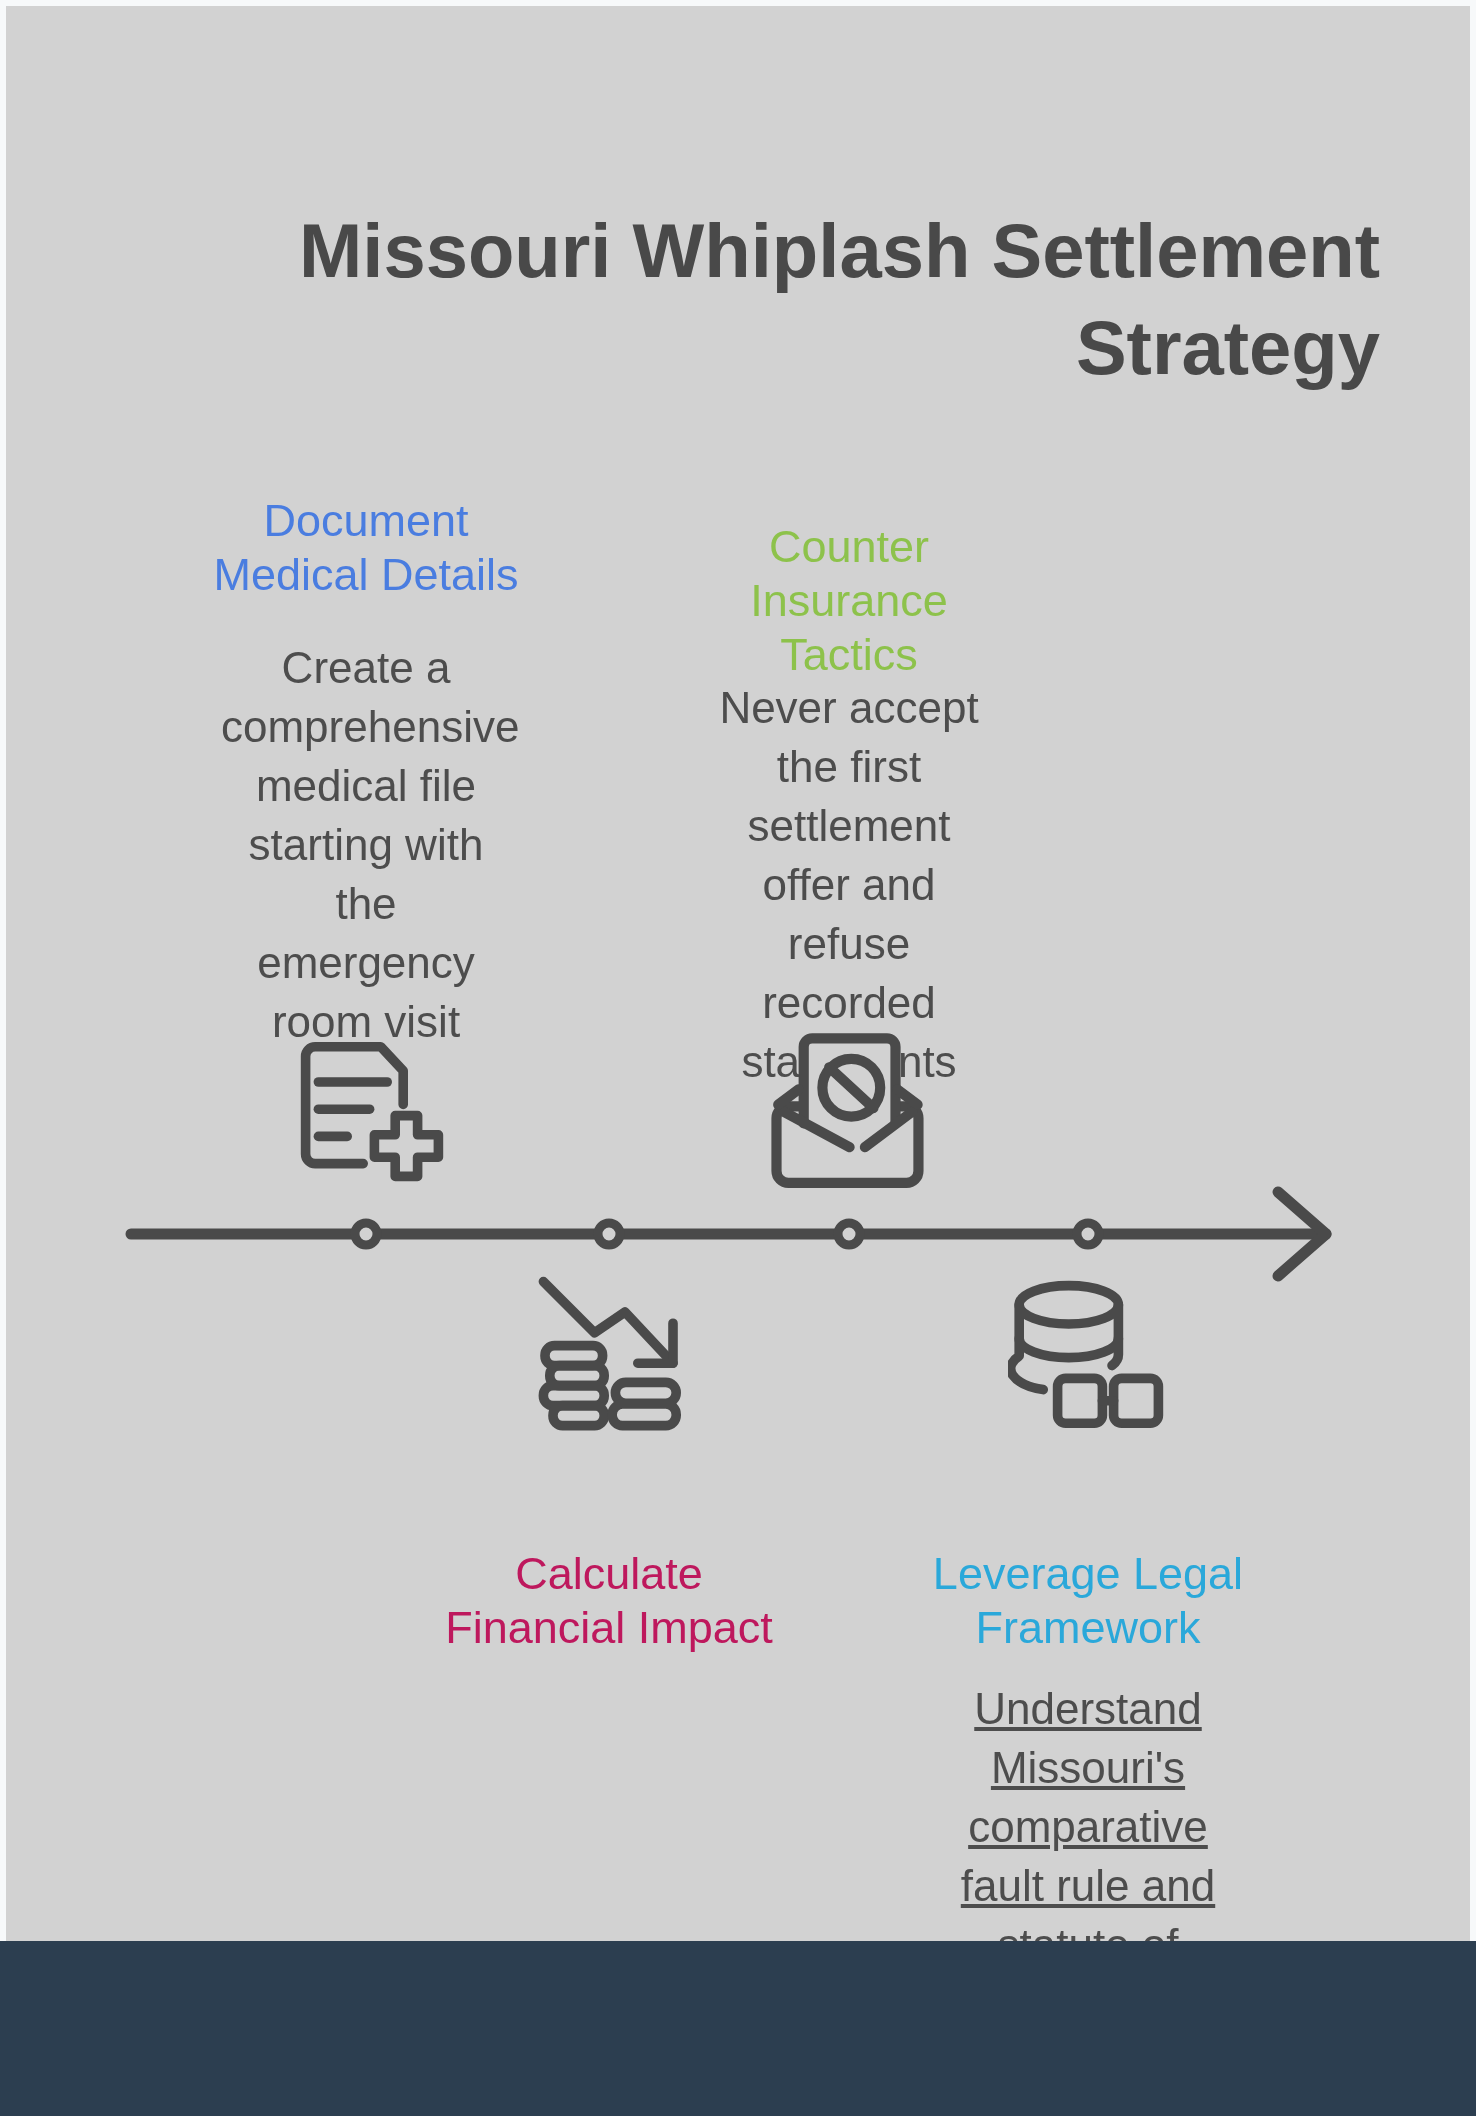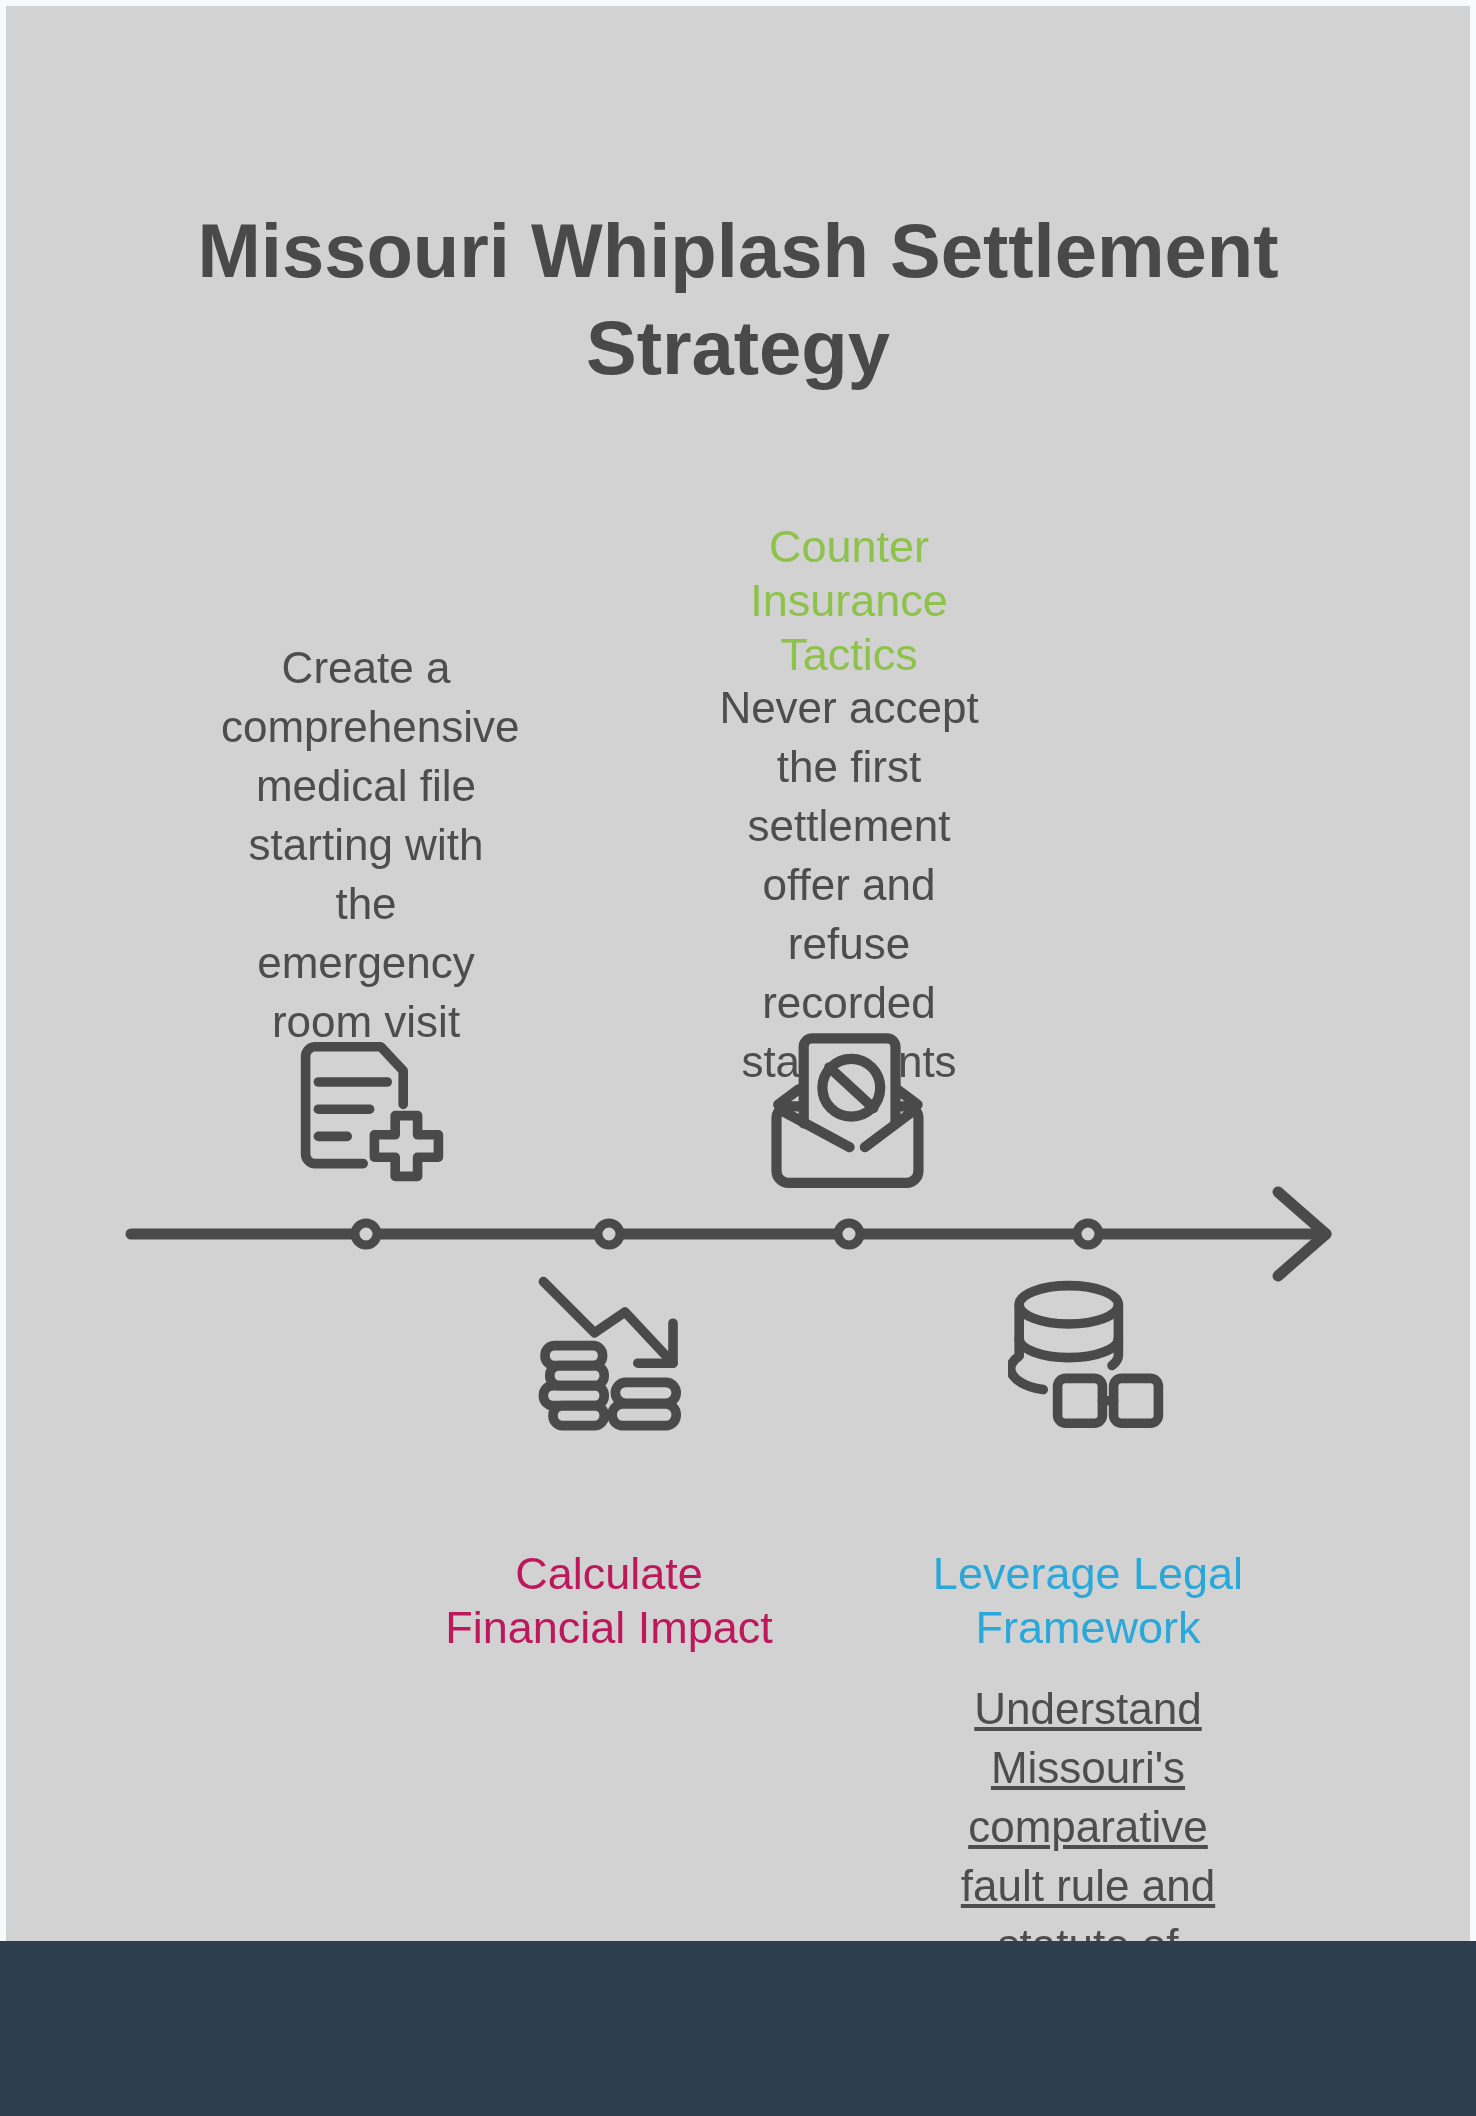--- a/index.html
+++ b/index.html
@@ -21,21 +21,21 @@
     overflow:hidden;
   }
   .canvas{
     position:absolute;
     left:6px; right:6px; top:6px; bottom:175px;
     background:var(--bg);
   }
   .title{
     position:absolute;
     left:90px; right:90px; top:196px;
-    text-align:center;
+    text-align:right;
     font-size:76px;
     font-weight:700;
     line-height:1.28;
     color:#494949;
   }
   .step-heading{
     position:absolute;
     text-align:center;
     font-size:45px;
     font-weight:400;
@@ -79,20 +79,21 @@
   }
 </style>
 </head>
 <body>
 
 <div class="page">
   <div class="canvas">
 
     <h1 class="title">Missouri Whiplash Settlement Strategy</h1>
 
+    <div class="step-heading h1" style="color: rgb(74, 125, 224);">Document Medical Details</div>
     <div class="step-body b1">Create a comprehensive medical file starting with the emergency room visit</div>
 
     <div class="step-heading h2" style="color: rgb(141, 194, 75);">Counter Insurance Tactics</div>
     <div class="step-body b2">Never accept the first settlement offer and refuse recorded statements</div>
 
     <div class="icon i1">
       <svg viewBox="0 0 100 100" fill="none" stroke="currentColor" stroke-width="6" stroke-linecap="round" stroke-linejoin="round">
         <path d="M72,49 V28 L58,13 H17 A6,6 0 0 0 11,19 V80 A6,6 0 0 0 17,86 H47"></path>
         <path d="M19,35 H62"></path>
         <path d="M19,52 H51"></path>

